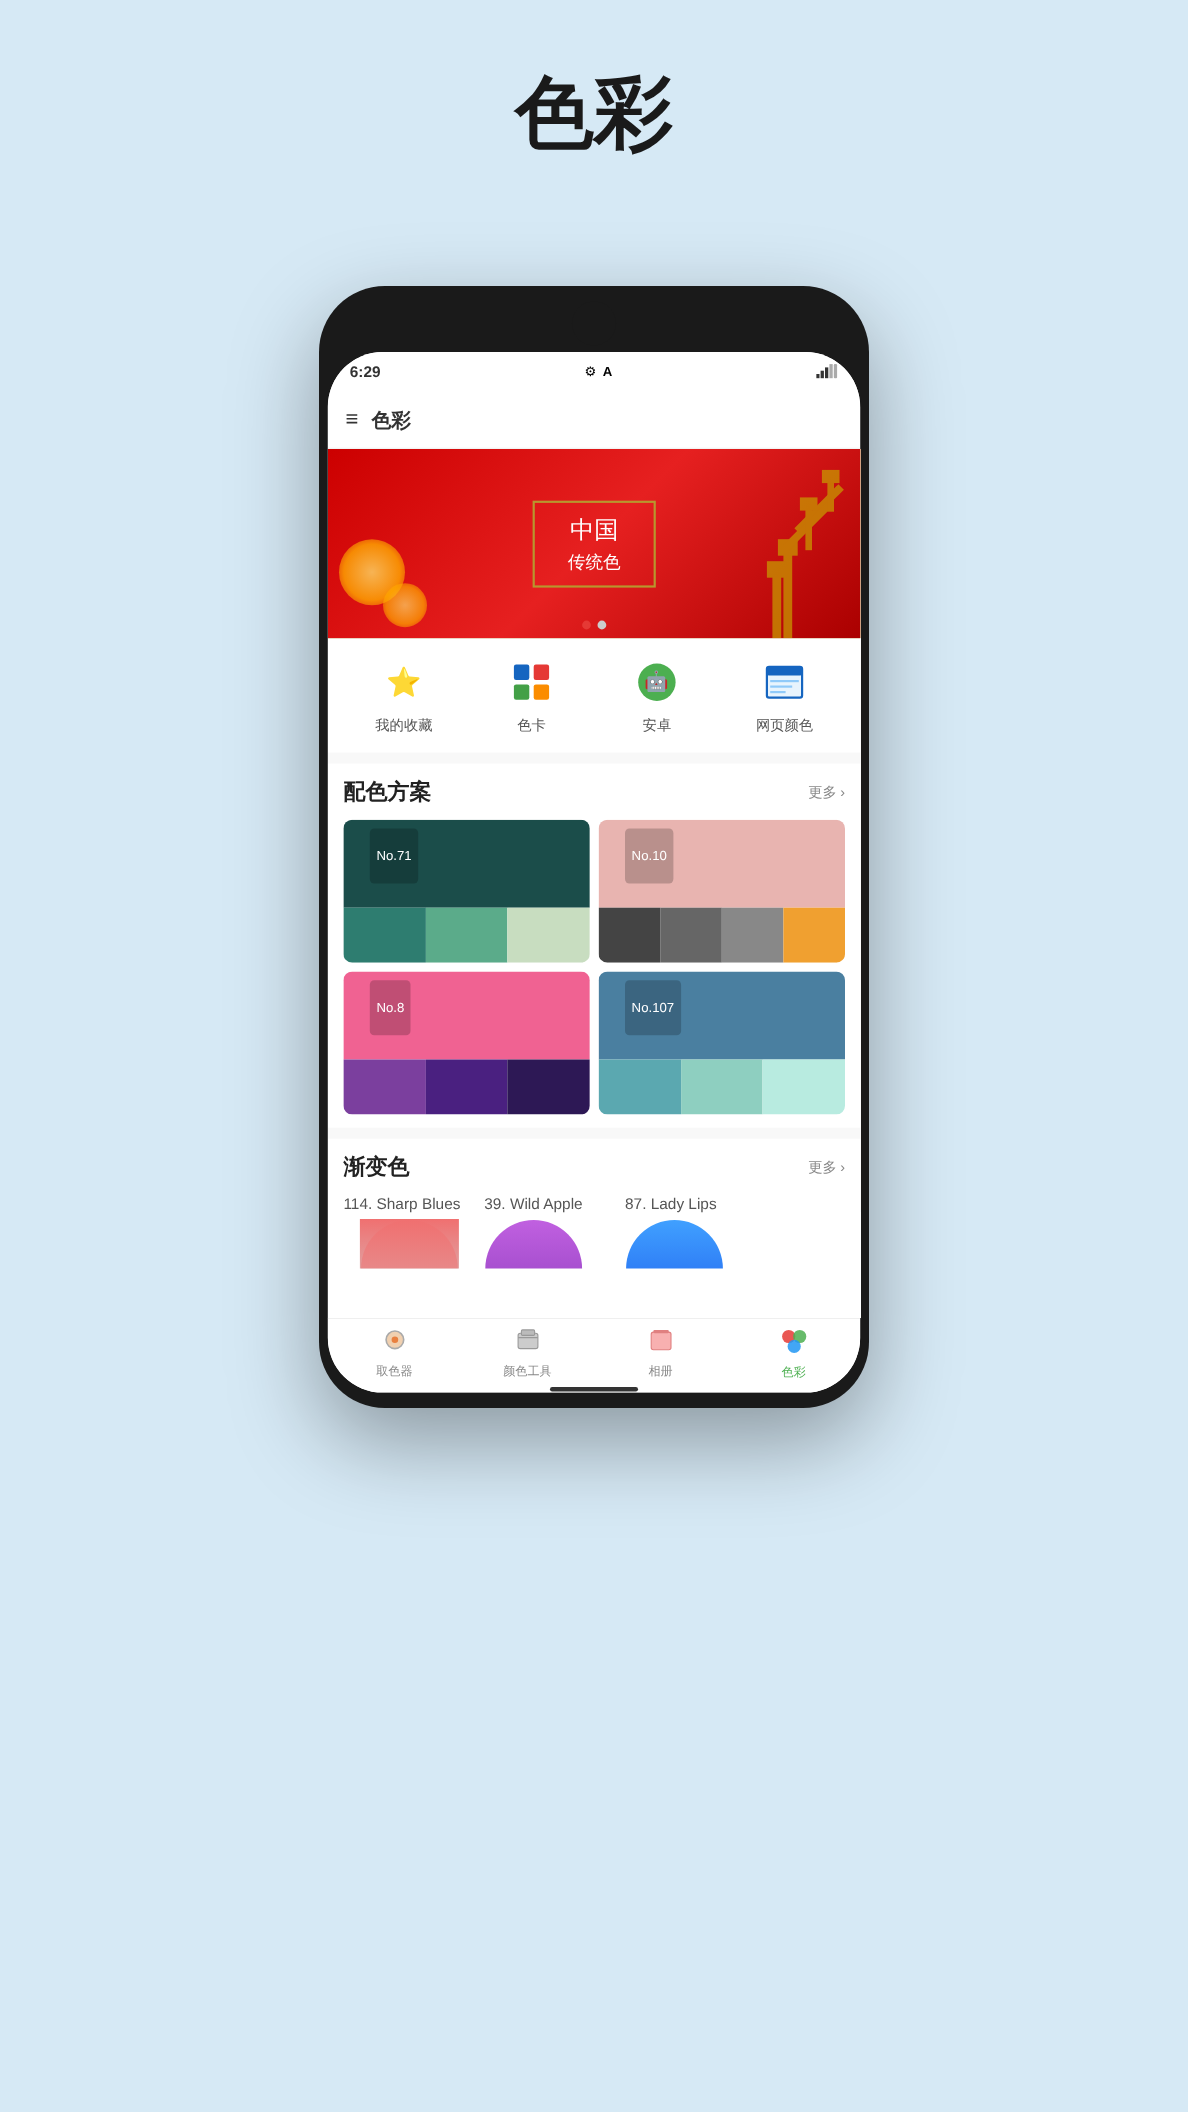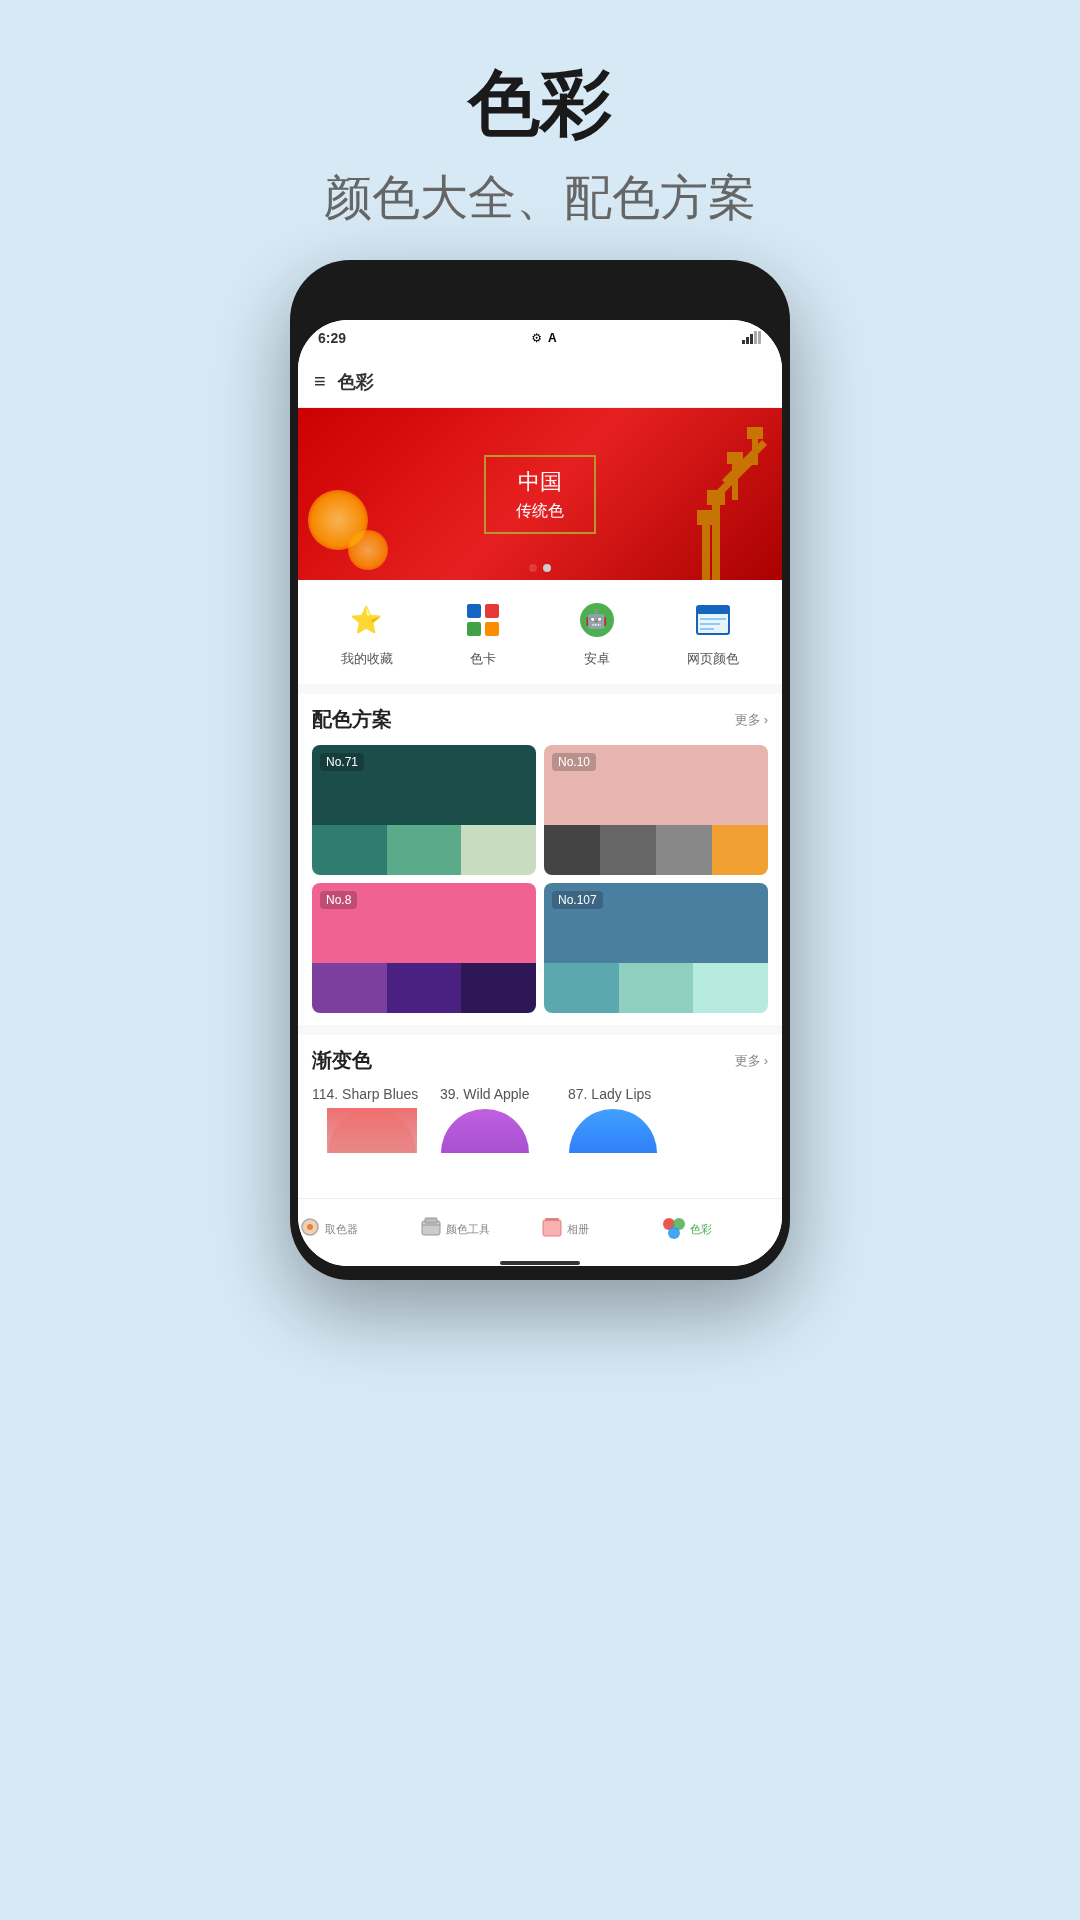--- a/index.html
+++ b/index.html
@@ -263,25 +263,25 @@
     .palette-card {
       border-radius: 8px;
       overflow: hidden;
       height: 130px;
       position: relative;
       cursor: pointer;
     }
     .palette-number {
       position: absolute;
       top: 8px;
-      left: 8px;
+      left: 24px;
       font-size: 12px;
       color: #fff;
       background: rgba(0,0,0,0.2);
-      padding: 2px 6px;
+      padding: 18px 6px;
       border-radius: 4px;
     }
     .palette-colors {
       display: flex;
       flex-direction: column;
       height: 100%;
     }
     .palette-top {
       flex: 1.6;
     }
@@ -325,21 +325,21 @@
       height: 62px;
       background: #fff;
       border-top: 1px solid #eee;
       display: flex;
       align-items: center;
       justify-content: space-around;
       flex-shrink: 0;
     }
     .nav-item {
       display: flex;
-      flex-direction: row;
+      flex-direction: column;
       align-items: center;
       gap: 3px;
       cursor: pointer;
       flex: 1;
     }
     .nav-icon {
       font-size: 22px;
     }
     .nav-label {
       font-size: 11px;
@@ -363,21 +363,20 @@
       border-radius: 2px;
     }
   </style>
 </head>
 <body>
 
 <div style="width:1080px;height:1920px;background:#d6e9f5;position:relative;">
 
   <div class="page-header">
     <div class="page-title-main">色彩</div>
-    <div class="page-title-sub">颜色大全、配色方案</div>
   </div>
 
   <div class="phone-frame">
 
     <div class="notch"></div>
 
     <div class="phone-screen">
 
       <div class="status-bar">
         <span class="status-time">6:29</span>

